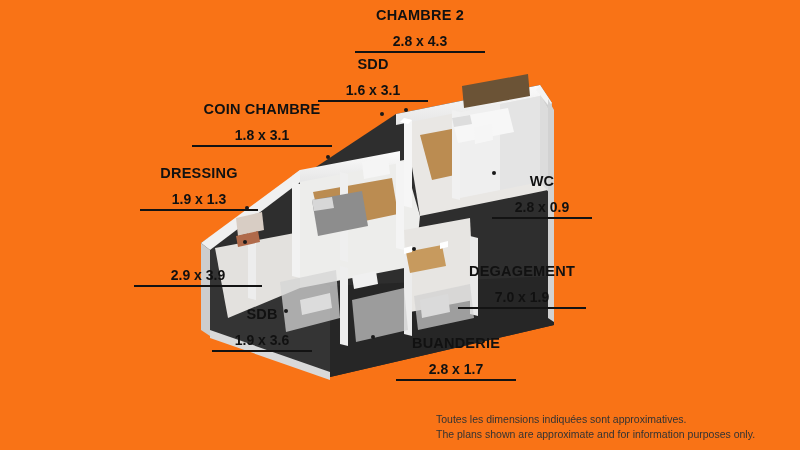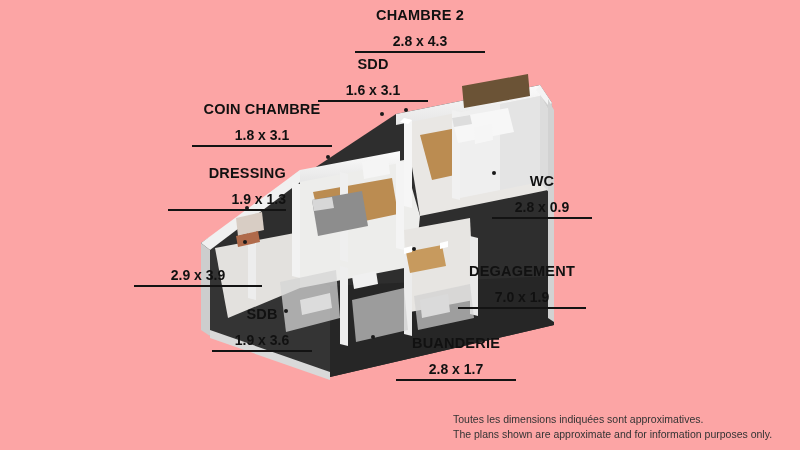--- a/index.html
+++ b/index.html
@@ -4,21 +4,21 @@
 <style>
   html, body {
     margin: 0;
     padding: 0;
     background: #ffffff;
   }
   #page {
     position: relative;
     width: 800px;
     height: 450px;
-    background: #fca5a5;
+    background: #f97316;
     overflow: hidden;
     font-family: "Liberation Sans", sans-serif;
     color: #111111;
   }
 
   
   .room-label {
     position: absolute;
     text-align: center;
     line-height: 1.25;
@@ -51,21 +51,21 @@
     top: 396px;
     font-size: 16.5px;
     font-weight: 700;
     color: #111111;
     letter-spacing: 0.2px;
   }
 
   
   .disclaimer {
     position: absolute;
-    left: 453px;
+    left: 436px;
     top: 412px;
     font-size: 10.5px;
     color: #333333;
     line-height: 1.45;
     text-align: left;
   }
   .disclaimer div { white-space: nowrap; }
 
   
   .dot {
@@ -200,21 +200,21 @@
   <div class="room-label" style="left:318px; top:55px; width:110px;">
     <span class="name">SDD</span>
     <span class="dims ul">1.6 x 3.1</span>
   </div>
 
   <div class="room-label" style="left:192px; top:100px; width:140px;">
     <span class="name">COIN CHAMBRE</span>
     <span class="dims ul">1.8 x 3.1</span>
   </div>
 
-  <div class="room-label" style="left:168px; top:164px; width:118px;text-align:right;">
+  <div class="room-label" style="left:140px; top:164px; width:118px;">
     <span class="name">DRESSING</span>
     <span class="dims ul">1.9 x 1.3</span>
   </div>
 
   <div class="room-label" style="left:492px; top:172px; width:100px;">
     <span class="name">WC</span>
     <span class="dims ul">2.8 x 0.9</span>
   </div>
 
   <div class="room-label" style="left:134px; top:258px; width:128px;">

